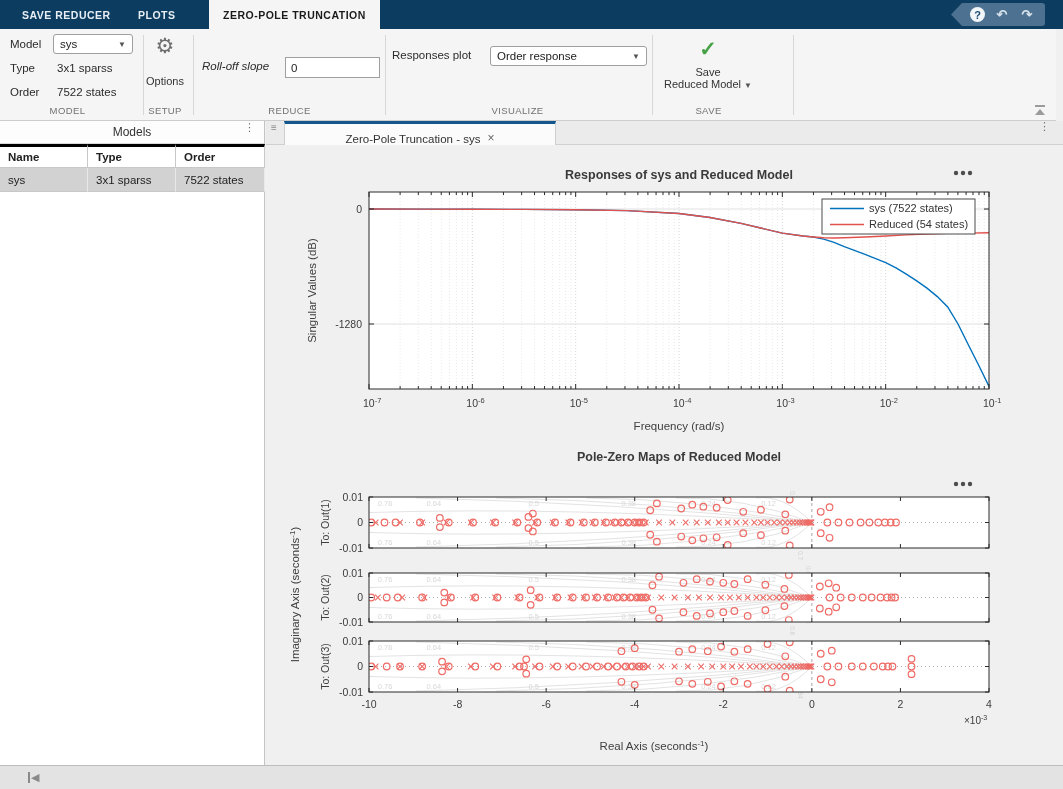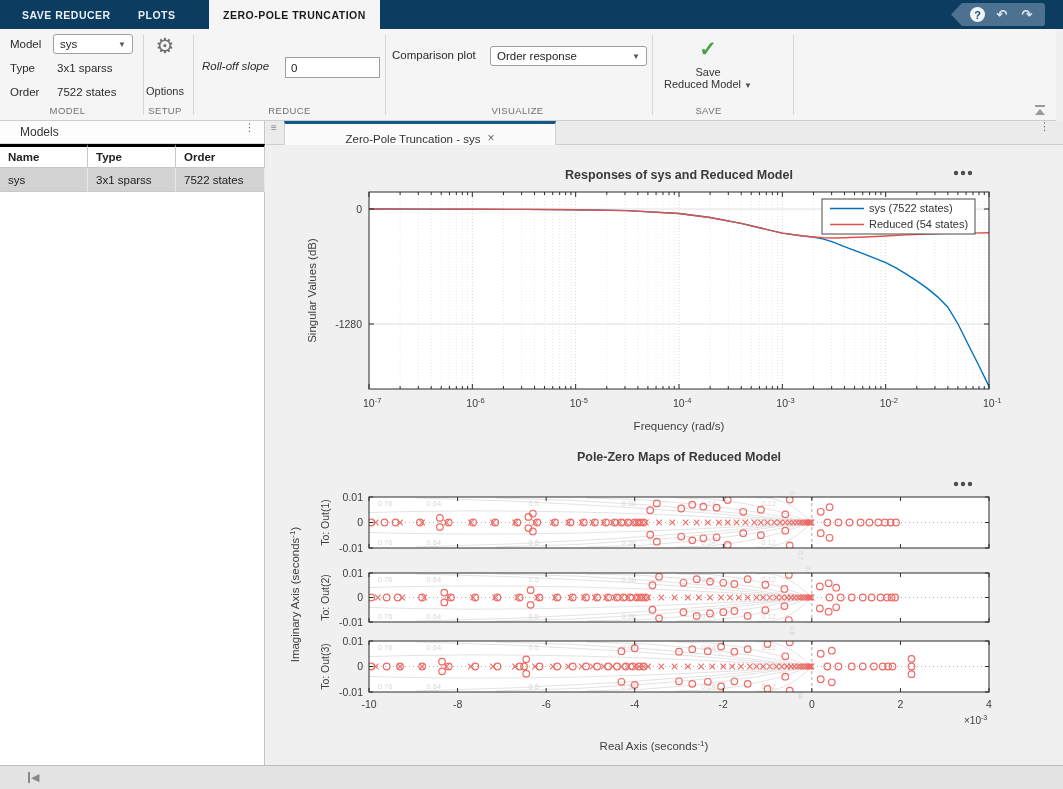--- a/index.html
+++ b/index.html
@@ -41,21 +41,21 @@
   .check { font-size:21px; font-weight:700; color:#46a147; line-height:22px; }
   .collapse-ribbon { position:absolute; right:10px; bottom:4px; width:12px; height:11px; }
   .collapse-ribbon .bar { position:absolute; top:0; left:1px; width:10px; height:2px; background:#9a9a9a; }
   .collapse-ribbon .tri { position:absolute; top:4px; left:1px; width:0; height:0;
     border-left:5px solid transparent; border-right:5px solid transparent; border-bottom:6px solid #9a9a9a; }
 
   
   .leftpanel { position:absolute; left:0; top:121px; width:265px; height:644px; background:#fff;
     border-right:1px solid #c4c4c4; }
   .panelheader { position:relative; height:23px; border-bottom:1px solid #d9d9d9; background:#fdfdfd;
-    font-size:12px; color:#333; display:flex; align-items:center; padding:0 20px; }
+    font-size:12px; color:#333; display:flex; align-items:center; padding:0 20px;justify-content:center; }
   .kebab { position:absolute; right:10px; top:4px; color:#6b6b6b; font-size:11px; letter-spacing:0;
     line-height:5px; text-align:center; width:10px; }
   .mtable { position:absolute; left:0; top:23px; width:265px; font-size:11.5px; color:#222; }
   .mrow { display:flex; height:24px; }
   .mcell { width:88px; border-right:1px solid #c8c8c8; border-bottom:1px solid #c8c8c8;
     display:flex; align-items:center; padding:0 8px; }
   .mcell:last-child { width:89px; }
   .mhead .mcell { font-weight:700; border-top:3px solid #000000; background:#fff; }
   .msel .mcell { background:#d2d2d2; border-right:1px solid #e9e9e9; }
 
@@ -105,31 +105,31 @@
     </div>
     <div class="rlabel" style="left:10px; top:33px;">Type</div>
     <div class="rvalue" style="left:57px; top:33px;">3x1 sparss</div>
     <div class="rlabel" style="left:10px; top:57px;">Order</div>
     <div class="rvalue" style="left:57px; top:57px;">7522 states</div>
     <div class="secname" style="left:20px; width:95px;">MODEL</div>
     <div class="vsep" style="left:143px;"></div>
 
     <div class="bigbtn" style="left:141px; top:6px; width:48px;">
       <span class="gear">⚙</span>
-      <span style="margin-top:28px;">Options</span>
+      <span style="margin-top:18px;">Options</span>
     </div>
     <div class="secname" style="left:141px; width:48px;text-align:center;">SETUP</div>
     <div class="vsep" style="left:193px;"></div>
 
     <div class="rlabel" style="left:202px; top:31px;font-style:italic;">Roll-off slope</div>
     <input class="textinput" style="left: 285px; top: 28px; width: 95px;" value="0">
     <div class="secname" style="left:242px; width:95px;">REDUCE</div>
     <div class="vsep" style="left:385px;"></div>
 
-    <div class="rlabel" style="left:392px; top:20px;">Comparison plot</div>
+    <div class="rlabel" style="left:392px; top:20px;">Responses plot</div>
     <div class="dropdown" style="left:490px; top:17px; width:157px;">
       <span>Order response</span>
       <span class="arrow">▼</span>
     </div>
     <div class="secname" style="left:470px; width:95px;">VISUALIZE</div>
     <div class="vsep" style="left:652px;"></div>
 
     <div class="bigbtn" style="left:648px; top:9px; width:120px;">
       <span class="check">✓</span>
       <span style="margin-top:6px;">Save</span>

